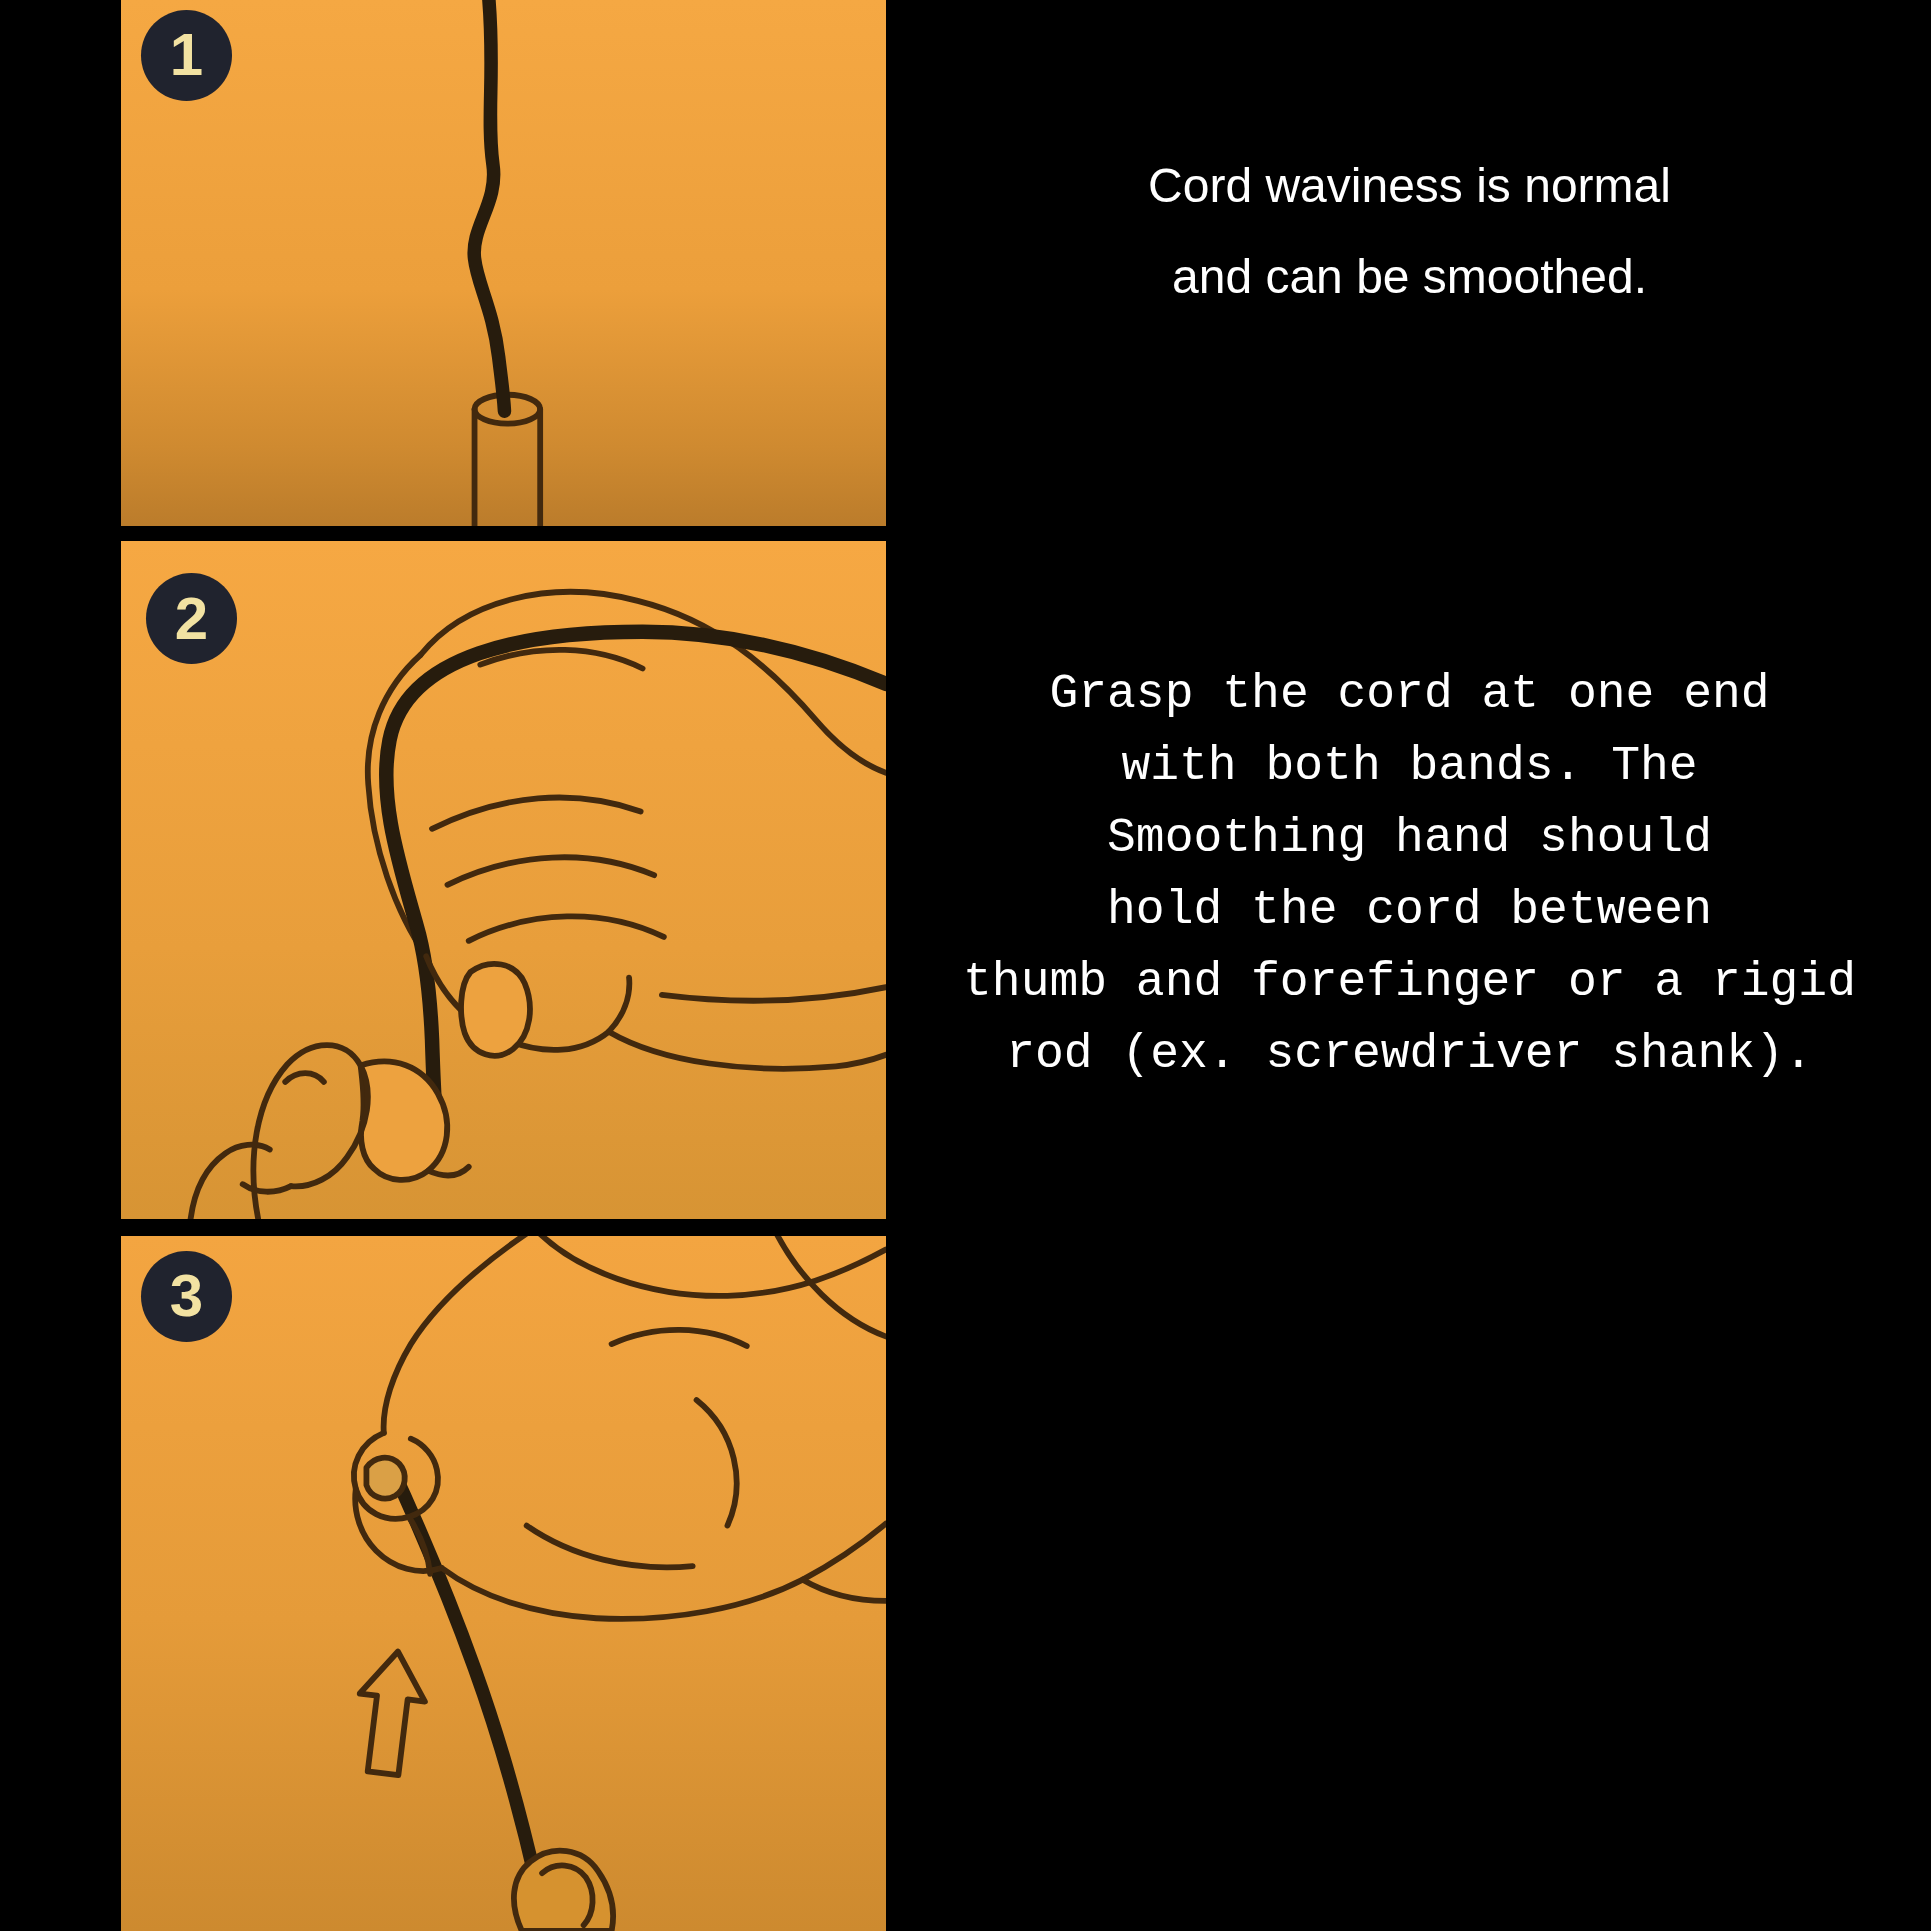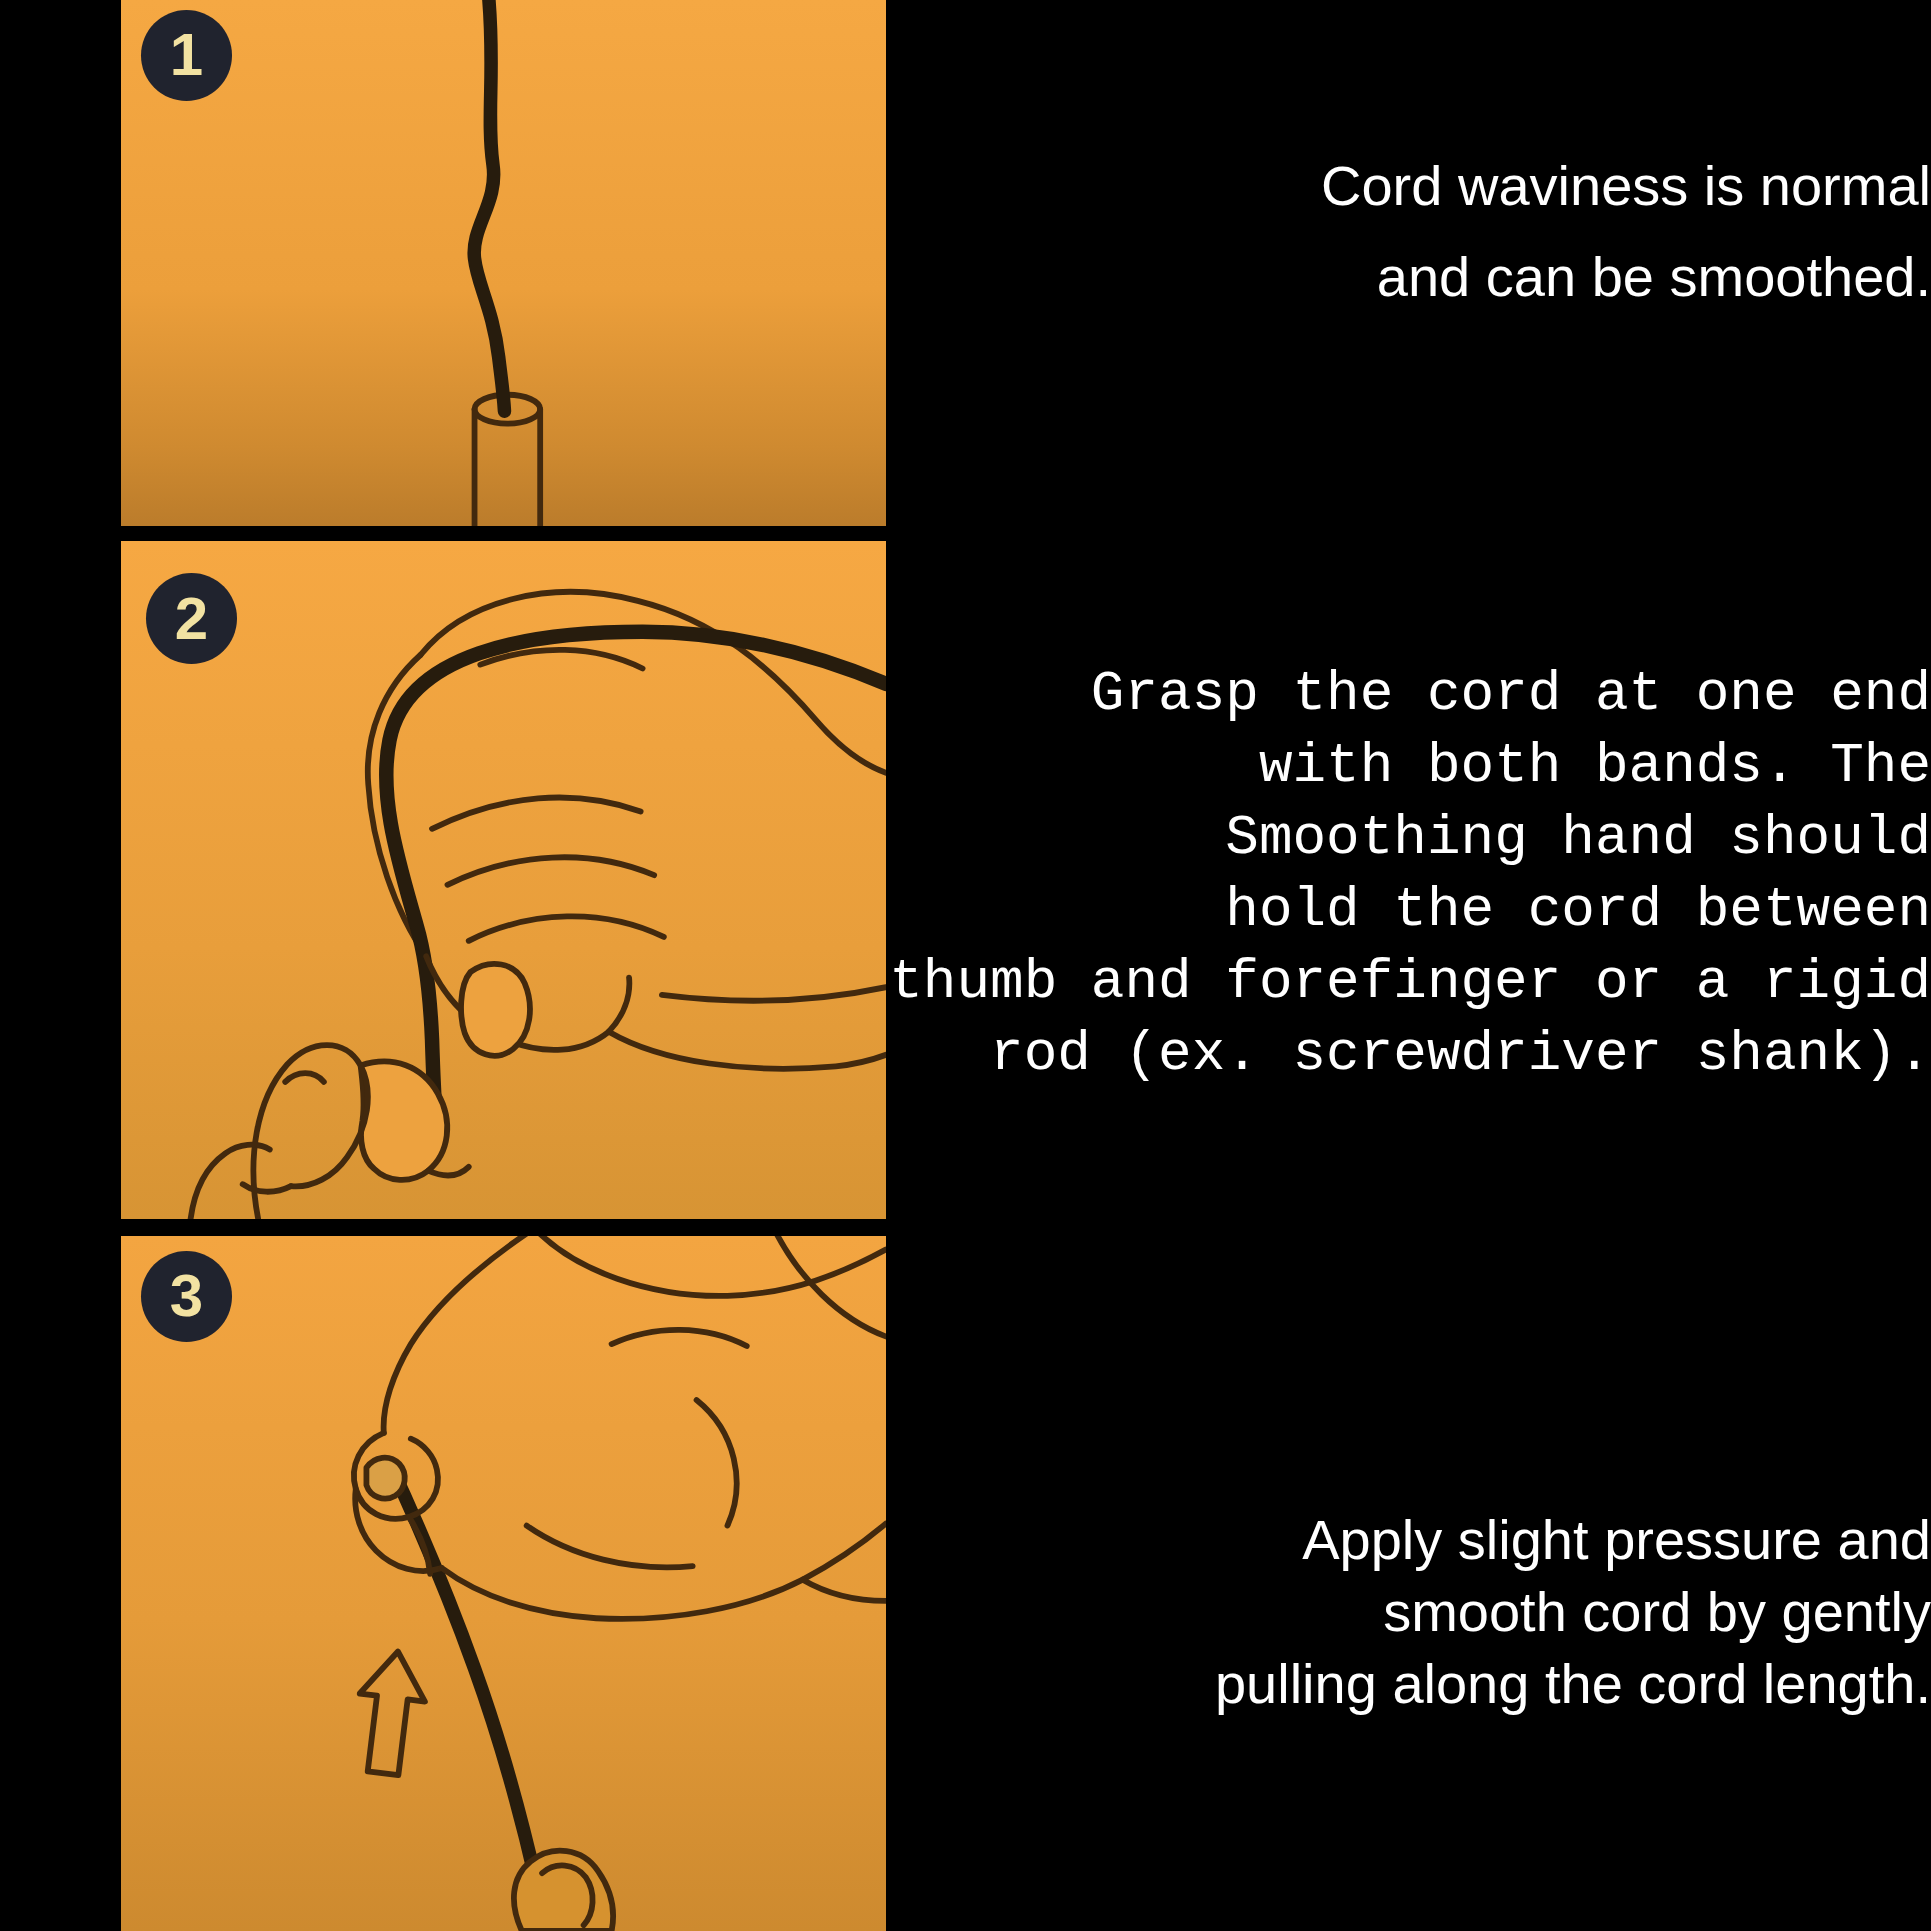--- a/index.html
+++ b/index.html
@@ -27,22 +27,22 @@
     position:absolute;width:91px;height:91px;border-radius:50%;
     background:var(--badge-bg);color:var(--badge-text);
     display:flex;align-items:center;justify-content:center;
     font-size:60px;font-weight:700;line-height:1;
   }
   .badge1{left:20px;top:9.7px;}
   .badge2{left:25px;top:32px;}
   .badge3{left:20px;top:14.5px;}
   .caption{
     position:absolute;left:888px;width:1043px;
-    color:var(--caption-text);text-align:right;white-space:pre-line;
-    font-size:56px;font-weight:400;
+    color:var(--caption-text);text-align:center;white-space:pre-line;
+    font-size:48px;font-weight:400;
   }
   .caption1{top:140px;line-height:91px;}
   .caption2{top:658px;line-height:72px;font-family:Liberation Mono, monospace;}
   .caption3{top:1504px;line-height:72px;}
   .stroke{fill:none;stroke:var(--line-art);stroke-width:6;stroke-linecap:round;stroke-linejoin:round;}
   .cord{fill:none;stroke:var(--cord);stroke-width:14;stroke-linecap:round;stroke-linejoin:round;}
   .occlude2{fill:#eda23f;stroke:var(--line-art);stroke-width:6;stroke-linejoin:round;}
   .occlude3{fill:#daa046;stroke:var(--line-art);stroke-width:6;stroke-linejoin:round;}
   .occlude3b{fill:#d6922f;stroke:var(--line-art);stroke-width:6;stroke-linejoin:round;}
 </style>
@@ -137,18 +137,15 @@
   </section>
 
   <div class="caption caption1">Cord waviness is normal
 and can be smoothed.</div>
   <div class="caption caption2">Grasp the cord at one end
 with both bands. The
 Smoothing hand should
 hold the cord between
 thumb and forefinger or a rigid
 rod (ex. screwdriver shank).</div>
-  <div class="caption caption3">Apply slight pressure and
-smooth cord by gently
-pulling along the cord length.</div>
 
 </div>
 
 
 </body></html>

